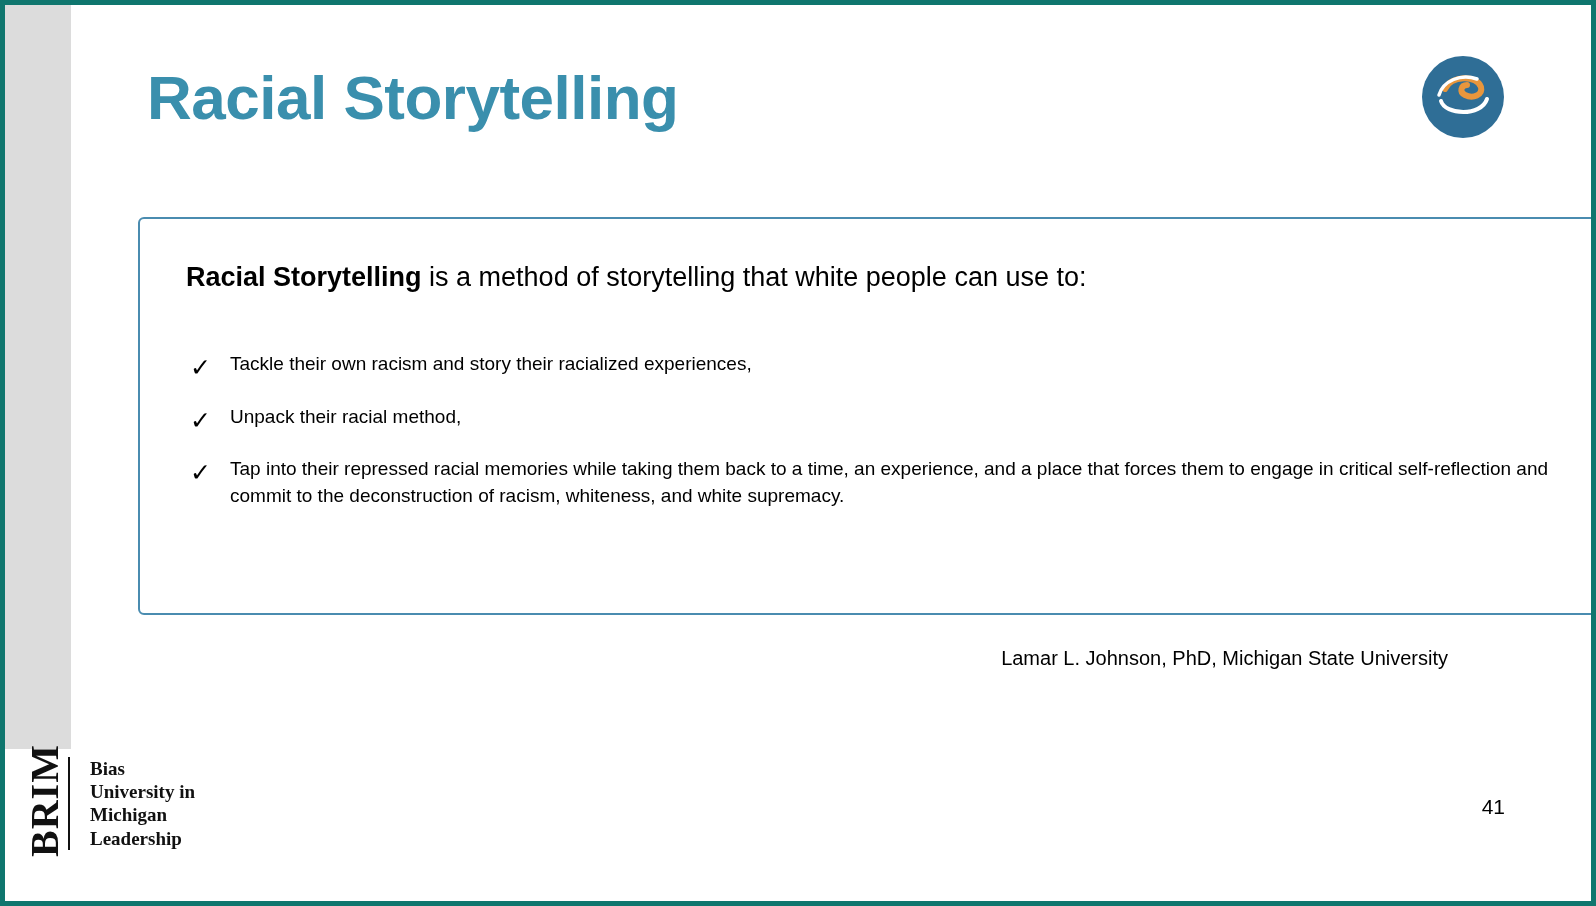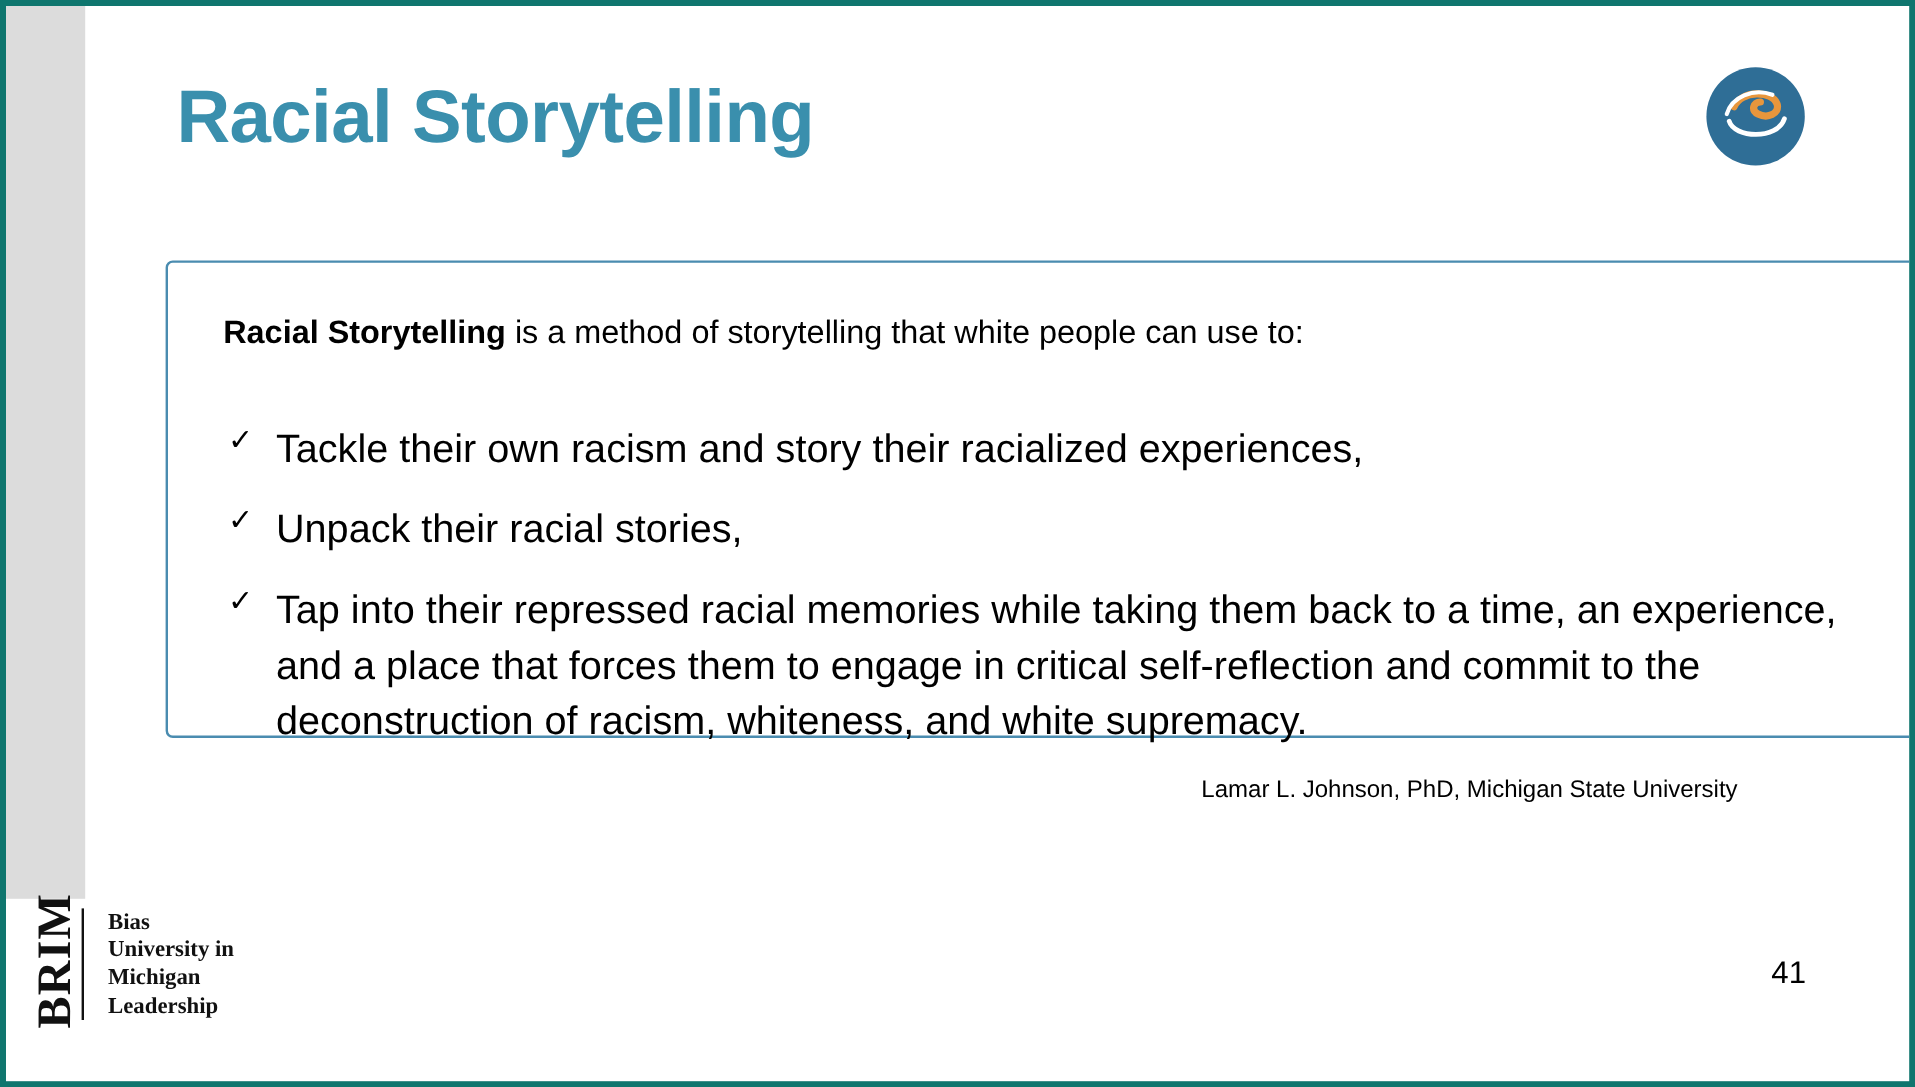--- a/index.html
+++ b/index.html
@@ -87,21 +87,21 @@
     width: 44px;
     flex: 0 0 44px;
     font-size: 25px;
     line-height: 1.3;
     color: #000;
     text-align: left;
     padding-left: 4px;
     box-sizing: border-box;
   }
   .bullet-text {
-    font-size: 33px;
+    font-size: 19px;
     line-height: 1.42;
     color: #000;
     flex: 1;
   }
   
   .attribution {
     position: absolute;
     right: 143px;
     top: 642px;
     font-size: 20px;
@@ -136,21 +136,21 @@
     font-family: "Liberation Serif", serif;
     font-weight: bold;
     font-size: 19px;
     line-height: 1.22;
     color: #111;
   }
   .page-number {
     position: absolute;
     right: 86px;
     top: 790px;
-    font-size: 26px;
+    font-size: 21px;
     color: #000;
   }
 </style>
 </head>
 <body>
 
 <div class="slide">
 
   <div class="left-strip"></div>
 
@@ -170,21 +170,21 @@
       <b>Racial Storytelling</b><span> is a method of storytelling that white people can use to:</span>
     </div>
 
     <div class="bullets">
       <div class="bullet-row">
         <span class="check">✓</span>
         <span class="bullet-text">Tackle their own racism and story their racialized experiences,</span>
       </div>
       <div class="bullet-row">
         <span class="check">✓</span>
-        <span class="bullet-text">Unpack their racial stories,</span>
+        <span class="bullet-text">Unpack their racial method,</span>
       </div>
       <div class="bullet-row">
         <span class="check">✓</span>
         <span class="bullet-text">Tap into their repressed racial memories while taking them back to a time, an experience, and a place that forces them to engage in critical self-reflection and commit to the deconstruction of racism, whiteness, and white supremacy.</span>
       </div>
     </div>
   </div>
 
   <div class="attribution">Lamar L. Johnson, PhD, Michigan State University</div>
 

